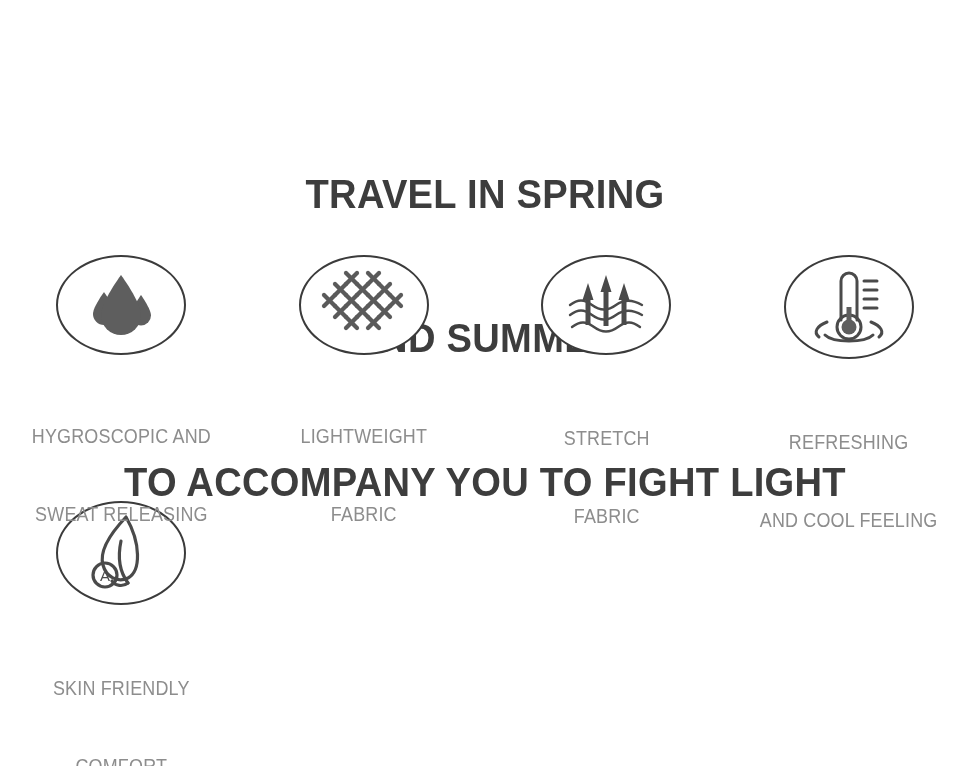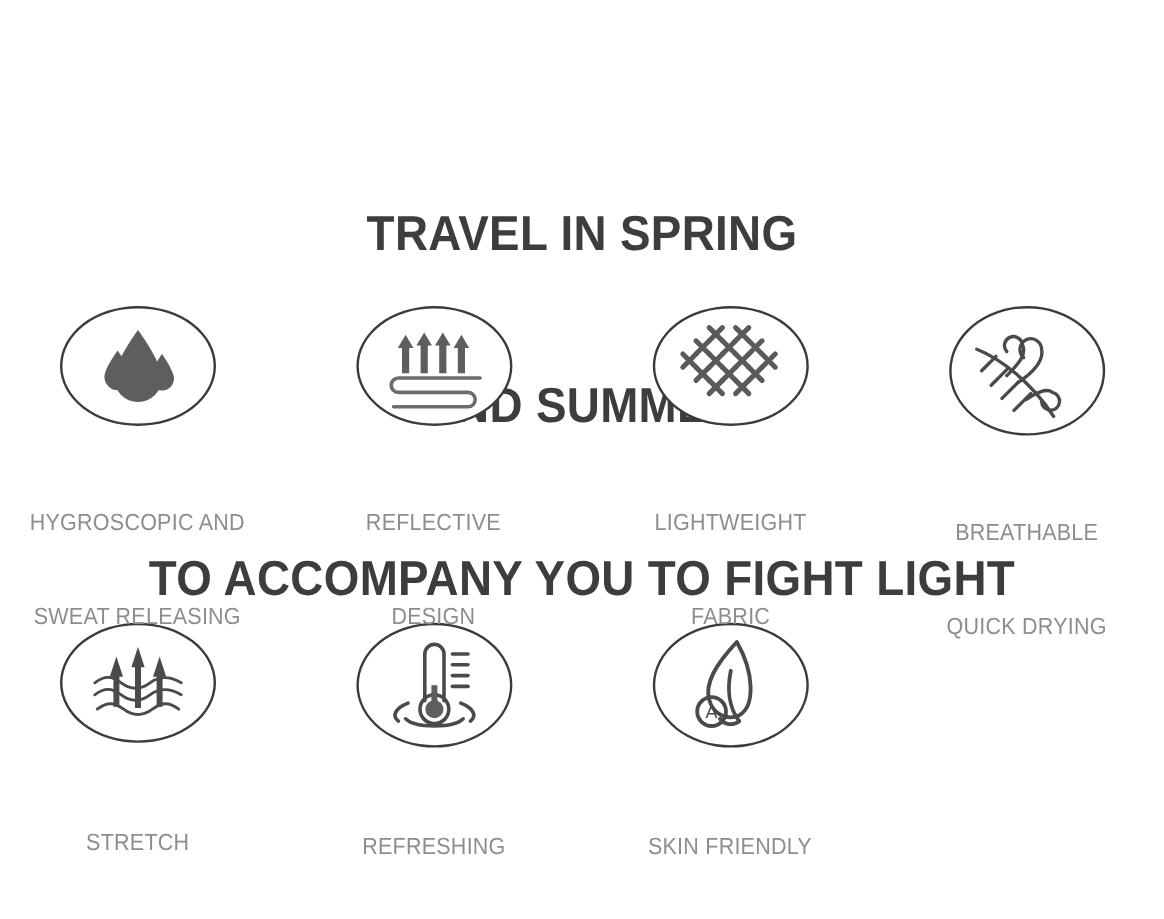--- a/index.html
+++ b/index.html
@@ -40,21 +40,20 @@
 
   
   .feature-grid {
     position: absolute;
     top: 255px;
     left: 0;
     width: 970px;
     display: grid;
     grid-template-columns: repeat(4, 1fr);
     grid-template-rows: repeat(2, 246px);
-    gap: 18px;
   }
   .feature-cell {
     display: flex;
     flex-direction: column;
     align-items: center;
   }
   .icon-circle {
     width: 130px;
     height: 130px;
     border-radius: 50%;
@@ -105,41 +104,20 @@
 
           <path d="M48 18 C48 18 28 45 28 58 a20 20 0 0 0 40 0 C68 45 48 18 48 18 Z" fill="#5e5e5e"></path>
         </svg>
       </div>
       <div class="feature-label">
         <span class="lbl-line">HYGROSCOPIC AND</span>
         <span class="lbl-line">SWEAT RELEASING</span>
       </div>
     </div>
 
-    <div class="feature-cell">
-      <div class="icon-circle">
-        <svg width="96" height="96" viewBox="0 0 96 96">
-          <g fill="#5e5e5e">
-
-            <path d="M24 22 l6.5 11 h-3.5 v21 h-6 V33 h-3.5 Z"></path>
-            <path d="M39.5 20 l6.5 11 h-3.5 v23 h-6 V31 h-3.5 Z"></path>
-            <path d="M55 20 l6.5 11 h-3.5 v23 h-6 V31 h-3.5 Z"></path>
-            <path d="M70.5 22 l6.5 11 h-3.5 v21 h-6 V33 h-3.5 Z"></path>
-          </g>
-
-          <g fill="none" stroke="#6d6d6d" stroke-width="3" stroke-linecap="round">
-            <path d="M86 58 H18 a6 6 0 0 0 0 12 h58 a6 6 0 0 1 0 12 H14"></path>
-          </g>
-        </svg>
-      </div>
-      <div class="feature-label">
-        <span class="lbl-line">REFLECTIVE</span>
-        <span class="lbl-line">DESIGN</span>
-      </div>
-    </div>
 
     <div class="feature-cell">
       <div class="icon-circle">
         <svg width="96" height="96" viewBox="0 0 96 96">
           <g stroke="#5a5a5a" stroke-width="4.2" stroke-linecap="round">
 
             <g>
               <line x1="30" y1="16" x2="41" y2="27"></line>
               <line x1="52" y1="16" x2="63" y2="27"></line>
               <line x1="19" y1="27" x2="30" y2="38"></line>
@@ -174,45 +152,20 @@
             </g>
           </g>
         </svg>
       </div>
       <div class="feature-label">
         <span class="lbl-line">LIGHTWEIGHT</span>
         <span class="lbl-line">FABRIC</span>
       </div>
     </div>
 
-    <div class="feature-cell">
-      <div class="icon-circle">
-        <svg width="104" height="104" viewBox="0 0 104 104">
-          <g fill="none" stroke="#4a4a4a" stroke-width="2.8" stroke-linecap="round">
-
-            <path d="M10 34 C30 42 56 62 74 90"></path>
-
-            <line x1="14" y1="52" x2="26" y2="40"></line>
-            <line x1="22" y1="64" x2="36" y2="50"></line>
-            <line x1="31" y1="75" x2="45" y2="61"></line>
-            <line x1="41" y1="85" x2="55" y2="71"></line>
-
-            <path d="M35 56 C45 46 52 38 48 30 a7.5 7.5 0 1 0 -13 6"></path>
-
-            <path d="M44 62 C56 54 66 44 64 34 a9 9 0 1 0 -15 7"></path>
-
-            <path d="M51 76 C60 70 68 66 73 70 a7.5 7.5 0 1 1 -9 8"></path>
-          </g>
-        </svg>
-      </div>
-      <div class="feature-label">
-        <span class="lbl-line">BREATHABLE</span>
-        <span class="lbl-line">QUICK DRYING</span>
-      </div>
-    </div>
 
     <div class="feature-cell row2">
       <div class="icon-circle">
         <svg width="96" height="96" viewBox="0 0 96 96">
 
           <g fill="#4a4a4a">
             <path d="M30 26 l5.5 17 h-3 v25 h-5 V43 h-3 Z"></path>
             <path d="M48 18 l5.5 17 h-3 v34 h-5 V35 h-3 Z"></path>
             <path d="M66 26 l5.5 17 h-3 v25 h-5 V43 h-3 Z"></path>
           </g>

